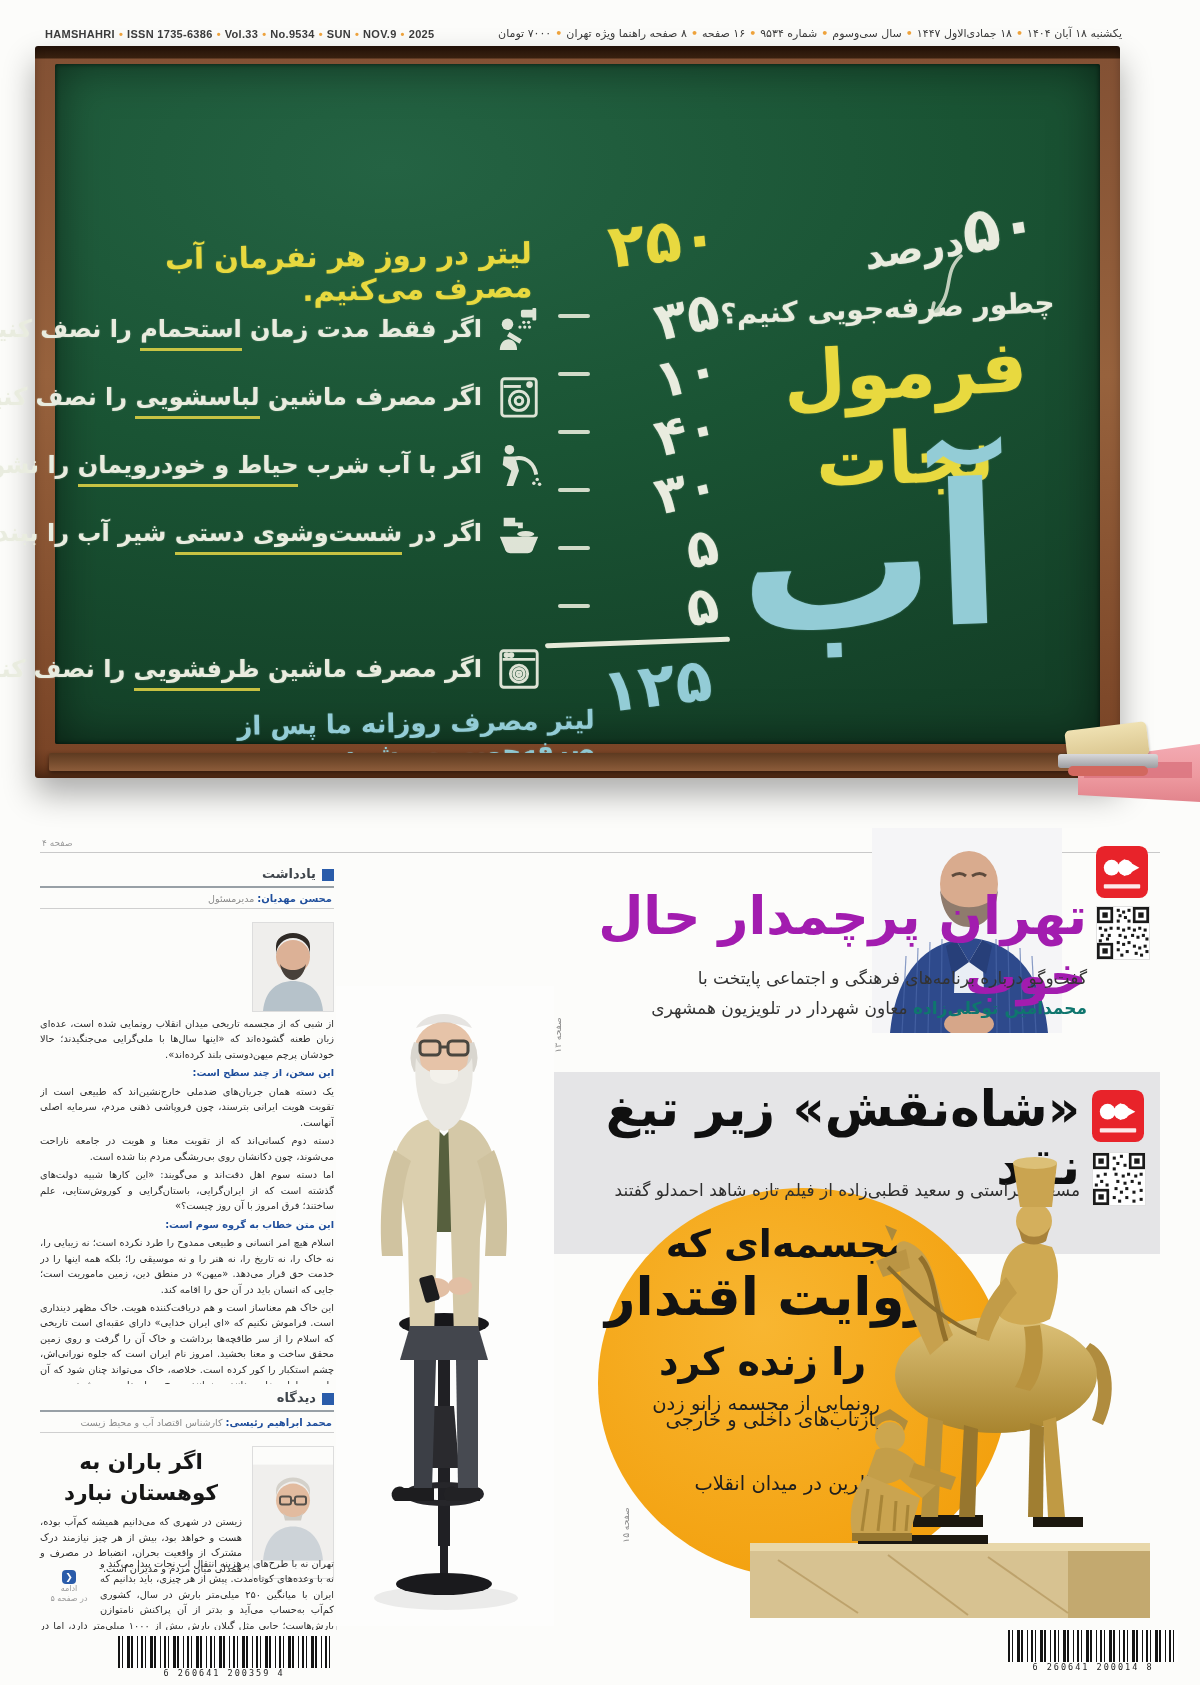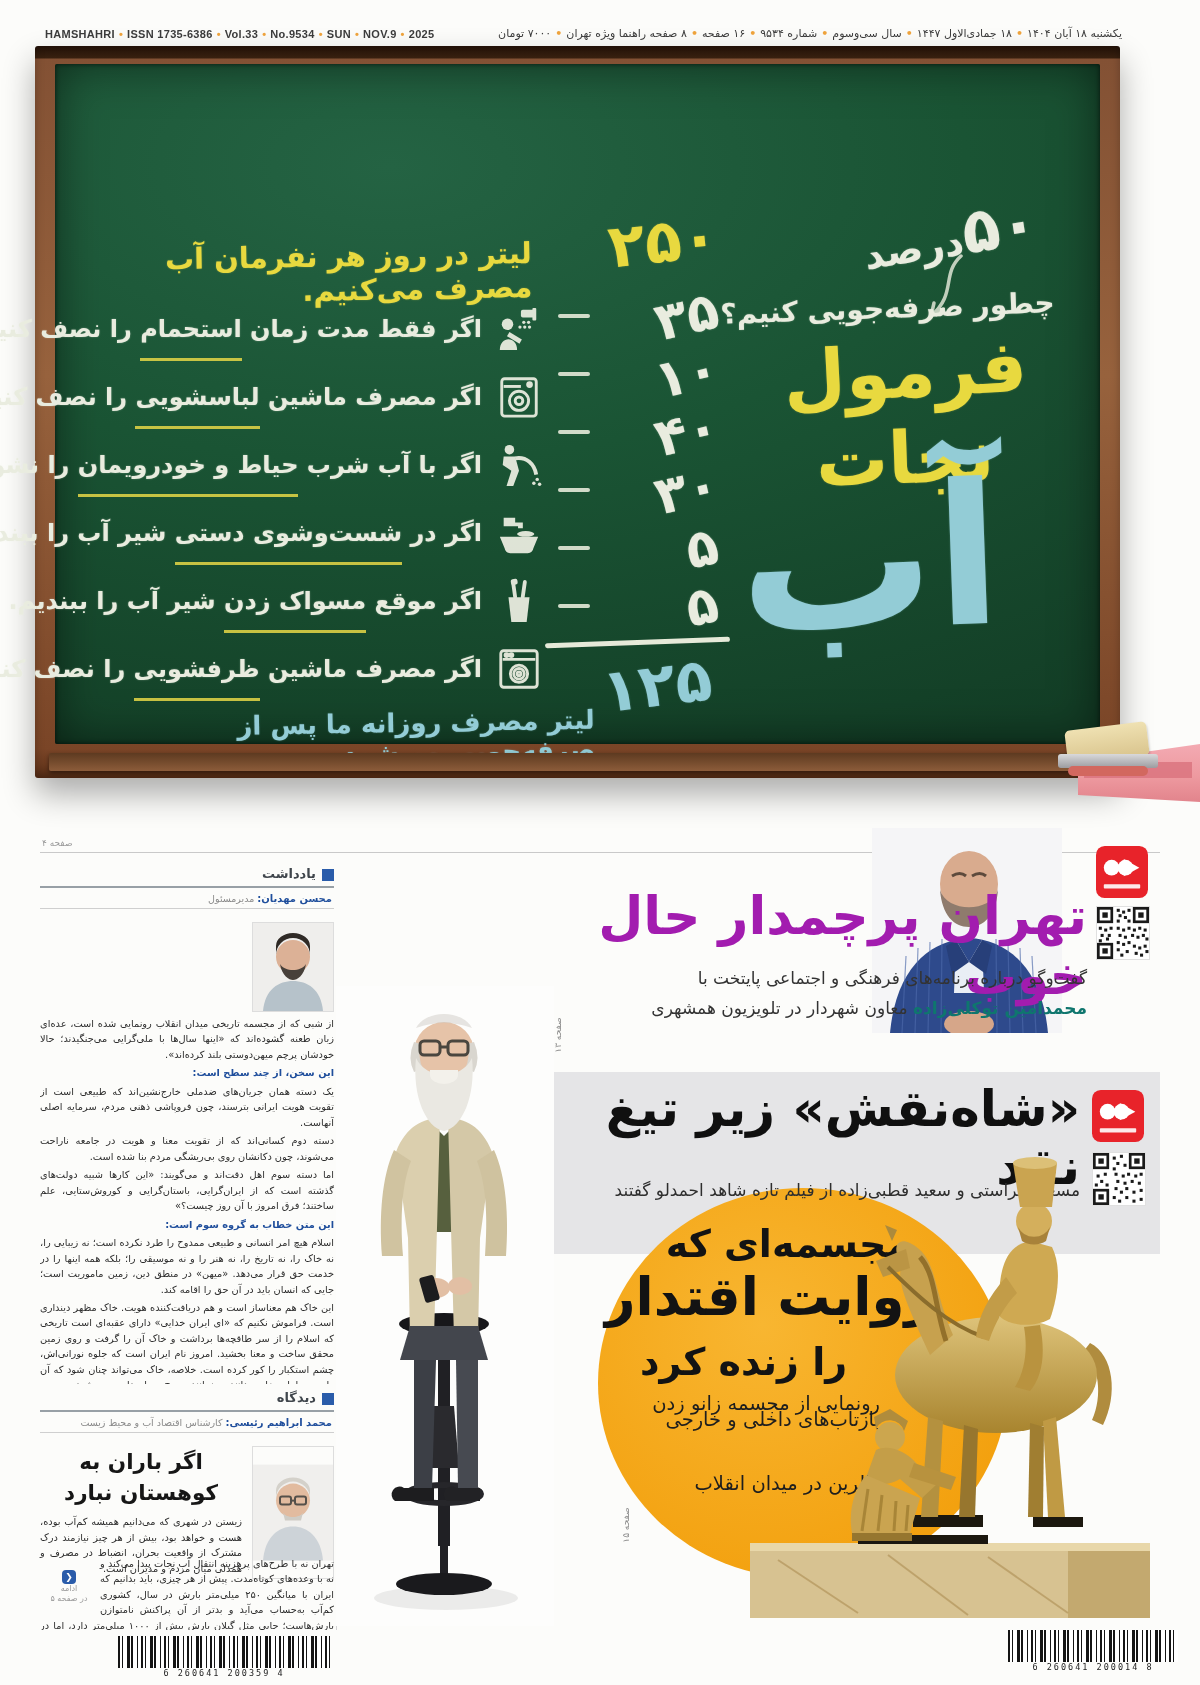--- a/index.html
+++ b/index.html
@@ -45,21 +45,21 @@
   .eq-dash{width:32px;height:4px;background:#e6ead9;border-radius:2px;margin-right:auto;opacity:.9;}
   .eq-num{font-size:52px;font-weight:bold;transform:rotate(-13deg);margin-left:auto;}
   .eq-line{position:absolute;right:-12px;top:434px;width:185px;height:5px;background:#e6ead9;
            border-radius:3px;transform:rotate(-2deg);}
   .eq-res{position:absolute;right:6px;top:444px;font-size:60px;font-weight:bold;transform:rotate(-7deg);}
   .intro-yellow{position:absolute;left:15px;top:176px;width:462px;text-align:right;direction:rtl;
                 font-size:29px;font-weight:bold;transform:rotate(-1deg);}
   .item{position:absolute;left:15px;width:472px;height:58px;display:flex;direction:rtl;
         align-items:center;gap:14px;}
   .item .txt{font-size:24px;font-weight:bold;text-align:right;direction:rtl;white-space:nowrap;}
-  .item .key{border-bottom:3px solid rgba(230,215,70,.85);padding-bottom:15px;}
+  .item .key{border-bottom:3px solid rgba(230,215,70,.85);padding-bottom:5px;}
   .item .ic{width:46px;height:46px;flex:0 0 46px;opacity:.95;}
   .outro-blue{position:absolute;left:40px;top:645px;width:500px;text-align:right;direction:rtl;
               font-size:26px;font-weight:bold;transform:rotate(-1deg);}
   .arrow-svg{position:absolute;left:858px;top:188px;width:58px;height:74px;opacity:.85;}
   
   .ribbon{position:absolute;left:1078px;top:744px;width:122px;height:58px;z-index:4;
           background:linear-gradient(180deg,#f3aab2 0,#ee9aa0 55%,#e2848c 100%);
           clip-path:polygon(0 30%,100% 0,100% 100%,0 88%);}
   .ribbon .bar{position:absolute;left:6px;top:18px;width:108px;height:16px;background:#d9727d;opacity:.8;}
   .eraser{position:absolute;left:1058px;top:726px;width:100px;height:54px;z-index:5;}
@@ -116,21 +116,21 @@
        font-size:50px;font-weight:bold;color:#101010;z-index:3;}
   .a2-sub{position:absolute;left:565px;top:1180px;width:515px;text-align:right;direction:rtl;
        font-size:17px;color:#2e2e2e;z-index:3;}
   .circle3{position:absolute;left:598px;top:1188px;width:410px;height:390px;border-radius:50%;
        background:radial-gradient(circle at 40% 35%,#f8b631,#f3a10f 75%);z-index:1;}
   .statue{position:absolute;left:738px;top:1145px;width:424px;height:473px;z-index:3;}
   .a3-h1{position:absolute;left:640px;top:1222px;width:270px;text-align:right;direction:rtl;
        font-size:38px;font-weight:bold;color:#131313;z-index:2;}
   .a3-h2{position:absolute;left:590px;top:1266px;width:345px;text-align:right;direction:rtl;
        font-size:53px;font-weight:bold;color:#131313;z-index:2;}
-  .a3-h3{position:absolute;left:640px;top:1340px;width:245px;text-align:left;direction:rtl;
+  .a3-h3{position:absolute;left:640px;top:1340px;width:245px;text-align:center;direction:rtl;
        font-size:38px;font-weight:bold;color:#131313;z-index:2;}
   .a3-sub{position:absolute;width:250px;text-align:right;direction:rtl;font-size:19.5px;
        color:#1e1e1e;z-index:2;}
   .photo-farasati{position:absolute;left:336px;top:986px;width:218px;height:640px;z-index:2;}
 </style>
 </head>
 <body>
 
 <div class="page">
 
@@ -233,31 +233,20 @@
       </div>
       <div class="item" style="top:440px">
         <svg class="ic" viewBox="0 0 48 48">
             <g fill="#e9ecdf">
               <path d="M8 8 h12 v5 h8 v6 h-5 v-2 h-15 z"></path>
               <path d="M4 28 h40 l-5 12 a6 6 0 0 1 -6 5 h-18 a6 6 0 0 1 -6 -5 Z"></path>
               <ellipse cx="31" cy="25" rx="9" ry="3"></ellipse>
             </g>
           </svg>
         <span class="txt chalk"><span>اگر در </span><span class="key">شست‌وشوی دستی</span><span> شیر آب را ببندیم.</span></span>
-      </div>
-      <div class="item" style="top:508px">
-        <svg class="ic" viewBox="0 0 48 48">
-            <g fill="#e9ecdf">
-              <path d="M13 20 h22 l-3 26 h-16 Z"></path>
-              <rect x="17" y="4" width="4" height="18" rx="2" transform="rotate(-8 19 13)"></rect>
-              <rect x="27" y="2" width="4" height="20" rx="2" transform="rotate(8 29 12)"></rect>
-              <rect x="15.5" y="1" width="7" height="6" rx="2" transform="rotate(-8 19 4)"></rect>
-            </g>
-          </svg>
-        <span class="txt chalk"><span>اگر موقع </span><span class="key">مسواک زدن</span><span> شیر آب را ببندیم.</span></span>
       </div>
       <div class="item" style="top:576px">
         <svg class="ic" viewBox="0 0 48 48">
             <g fill="none" stroke="#e9ecdf" stroke-width="3">
               <rect x="5" y="5" width="38" height="38" rx="3"></rect>
               <line x1="7" y1="14" x2="41" y2="14"></line>
               <circle cx="24" cy="29" r="9"></circle>
               <circle cx="24" cy="29" r="5.5"></circle>
               <circle cx="24" cy="29" r="2"></circle>
               <circle cx="11" cy="9.5" r="1.6" fill="#e9ecdf"></circle>

